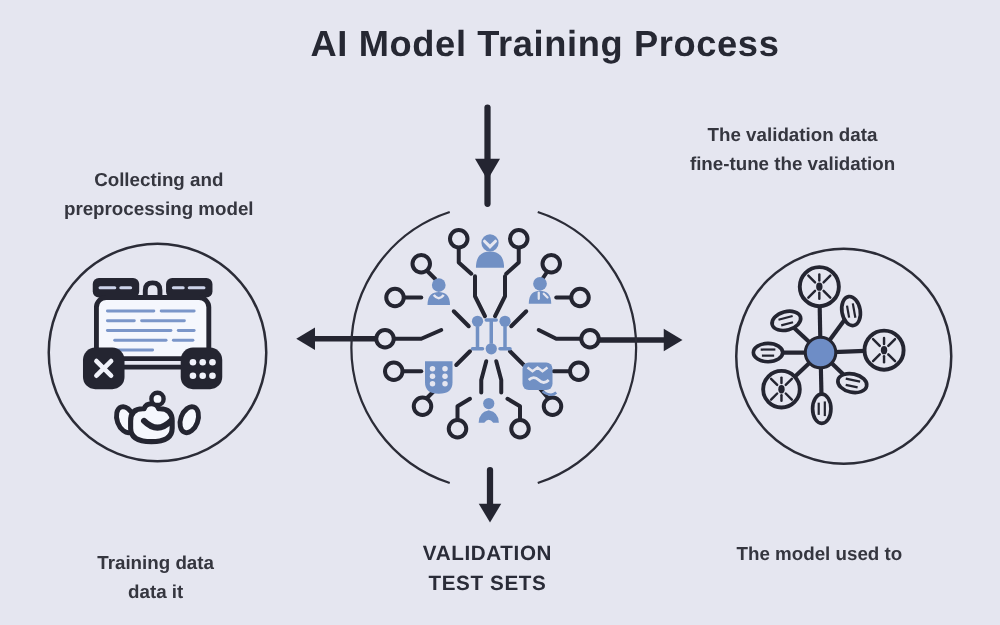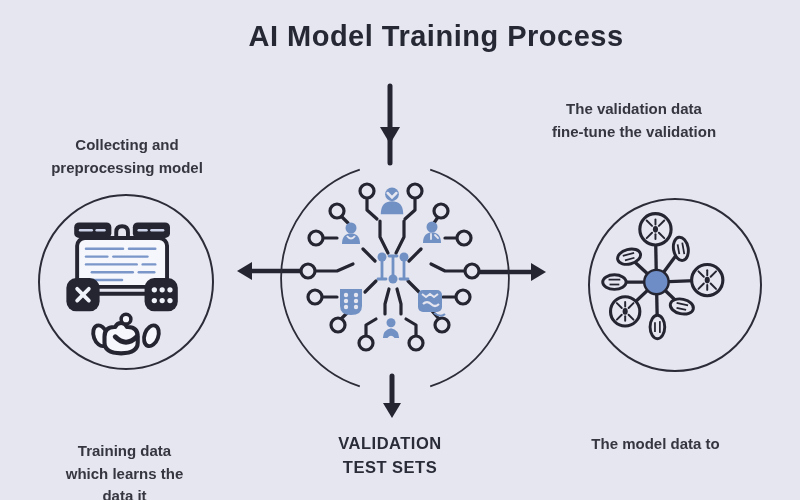--- a/index.html
+++ b/index.html
@@ -40,31 +40,30 @@
     <div>preprocessing model</div>
   </div>
 
   <div class="label" style="left:529px;top:98px;width:210px;">
     <div>The validation data</div>
     <div>fine-tune the validation</div>
   </div>
 
   <div class="label" style="left:32px;top:440px;width:185px;">
     <div>Training data</div>
-    <div>which learns the</div>
     <div>data it</div>
   </div>
 
   <div class="label caps" style="left:295px;top:432px;width:190px;">
     <div>VALIDATION</div>
     <div>TEST SETS</div>
   </div>
 
   <div class="label" style="left:553px;top:433px;width:205px;">
-    <div>The model data to</div>
+    <div>The model used to</div>
   </div>
 
   <svg class="overlay" width="800" height="500" viewBox="0 0 800 500">
     <g stroke="#242531" fill="#242531" stroke-linecap="round">
       <g>
         <line x1="390" y1="86" x2="390" y2="163" stroke-width="5"></line>
         <polygon points="380,127 400,127 390,144" stroke="none"></polygon>
       </g>
       <g>
         <line x1="300" y1="271" x2="250" y2="271" stroke-width="4.5"></line>

